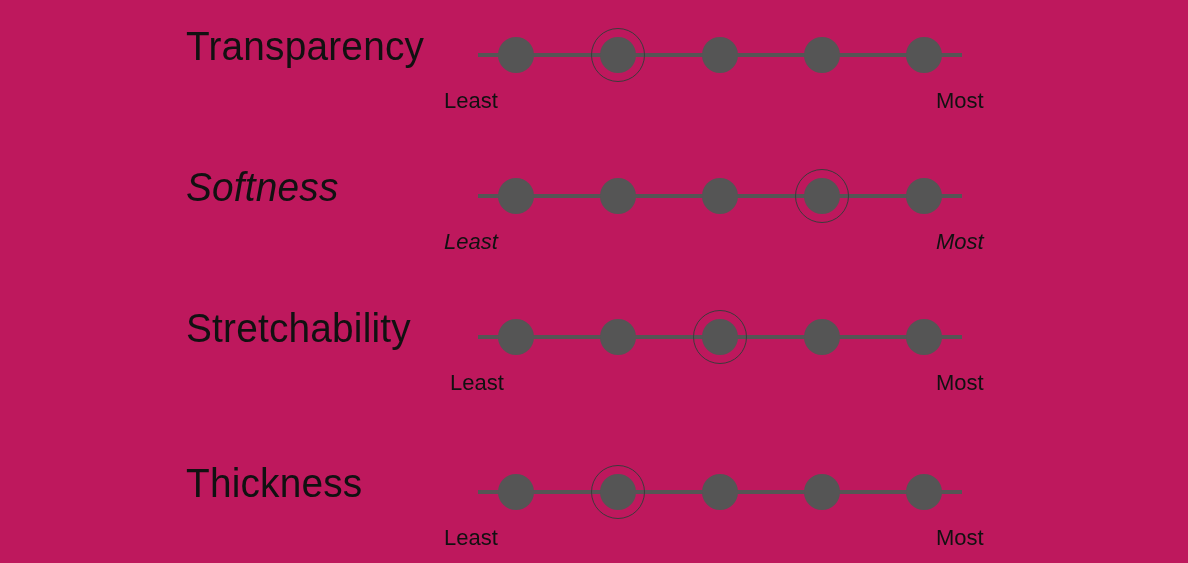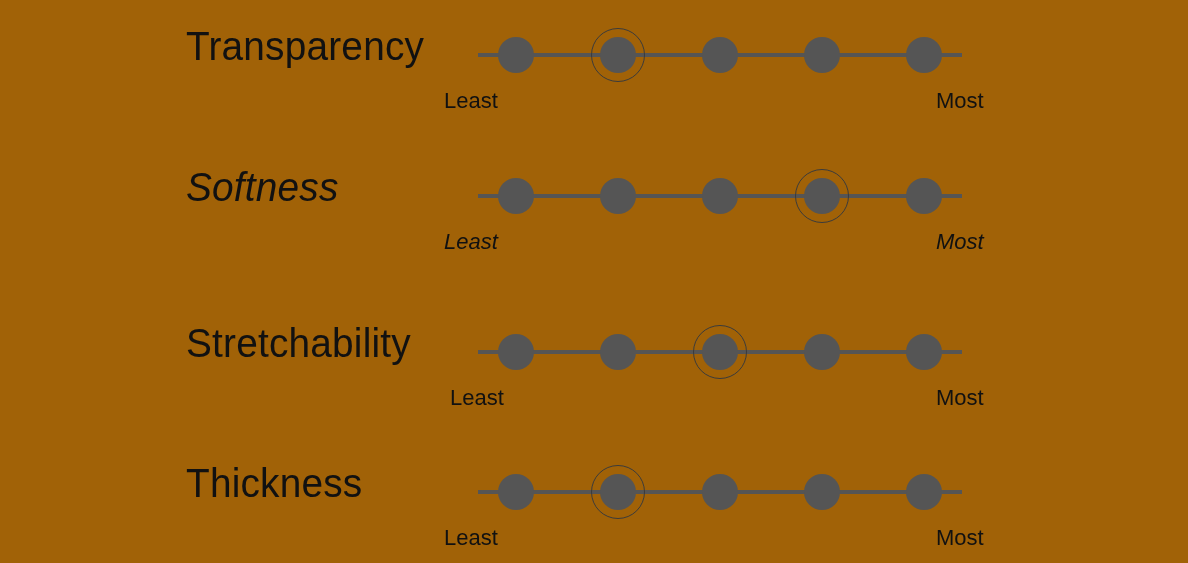--- a/index.html
+++ b/index.html
@@ -11,21 +11,21 @@
     height: 563px;
     background: #ffffff;
     font-family: "Liberation Sans", sans-serif;
     overflow: hidden;
   }
 
   #scale-canvas {
     position: relative;
     width: 1188px;
     height: 563px;
-    background: #a16207;
+    background: #be185d;
   }
 
   .scale-row {
     position: absolute;
     left: 0;
     width: 1188px;
   }
 
   .row-label {
     position: absolute;
@@ -111,21 +111,21 @@
         <div class="dot" style="left: 498px; top: 37px;"></div>
         <div class="dot" style="left: 600px; top: 37px;"></div>
         <div class="dot" style="left: 702px; top: 37px;"></div>
         <div class="ring" style="left: 795px; top: 28px;"></div>
         <div class="dot" style="left: 804px; top: 37px;"></div>
         <div class="dot" style="left: 906px; top: 37px;"></div>
         <div class="anchor-label anchor-least" style="left: 444px; top: 90px;">Least</div>
         <div class="anchor-label anchor-most" style="left: 936px; top: 90px;">Most</div>
       </div>
     </div>
-    <div class="scale-row" style="top: 297px; height: 141px;">
+    <div class="scale-row" style="top: 282px; height: 141px;">
       <div class="row-label" style="top: 26px;">Stretchability</div>
       <div class="track-wrap">
         <div class="track-line" style="left: 478px; width: 484px; top: 53px;"></div>
         <div class="dot" style="left: 498px; top: 37px;"></div>
         <div class="dot" style="left: 600px; top: 37px;"></div>
         <div class="ring" style="left: 693px; top: 28px;"></div>
         <div class="dot" style="left: 702px; top: 37px;"></div>
         <div class="dot" style="left: 804px; top: 37px;"></div>
         <div class="dot" style="left: 906px; top: 37px;"></div>
         <div class="anchor-label anchor-least" style="left: 450px; top: 90px;">Least</div>

